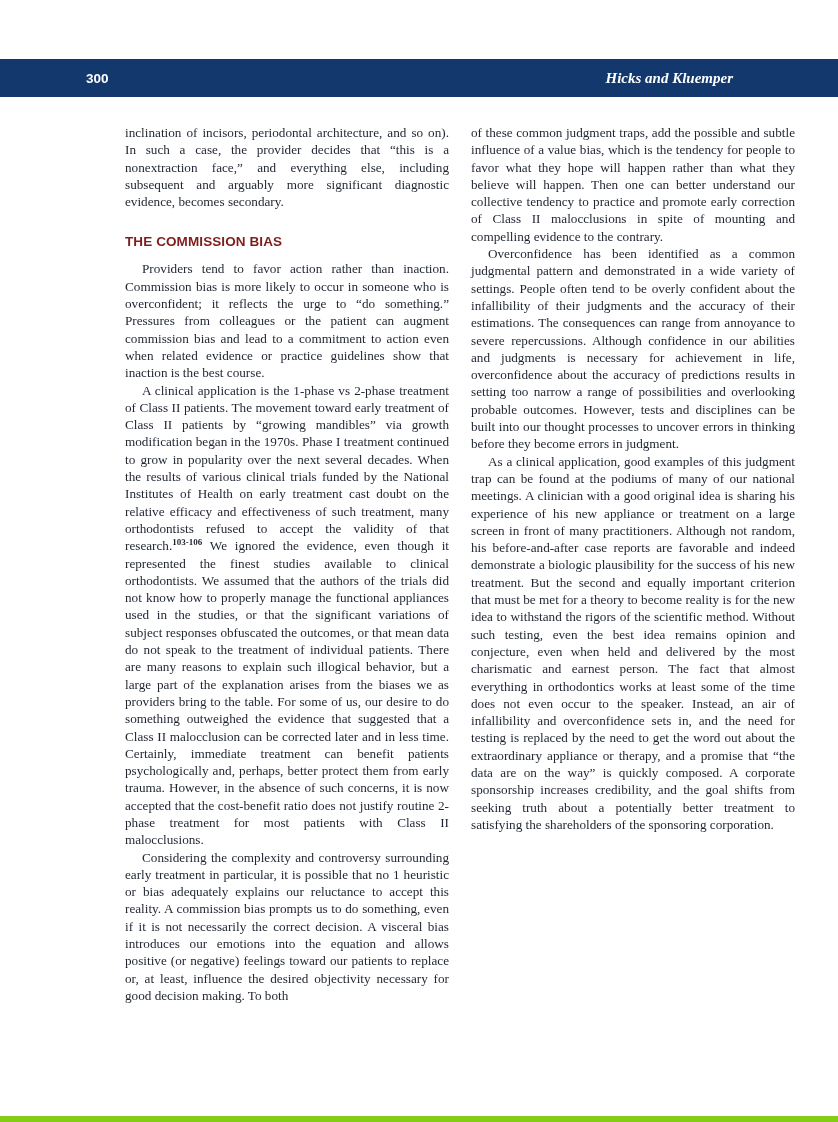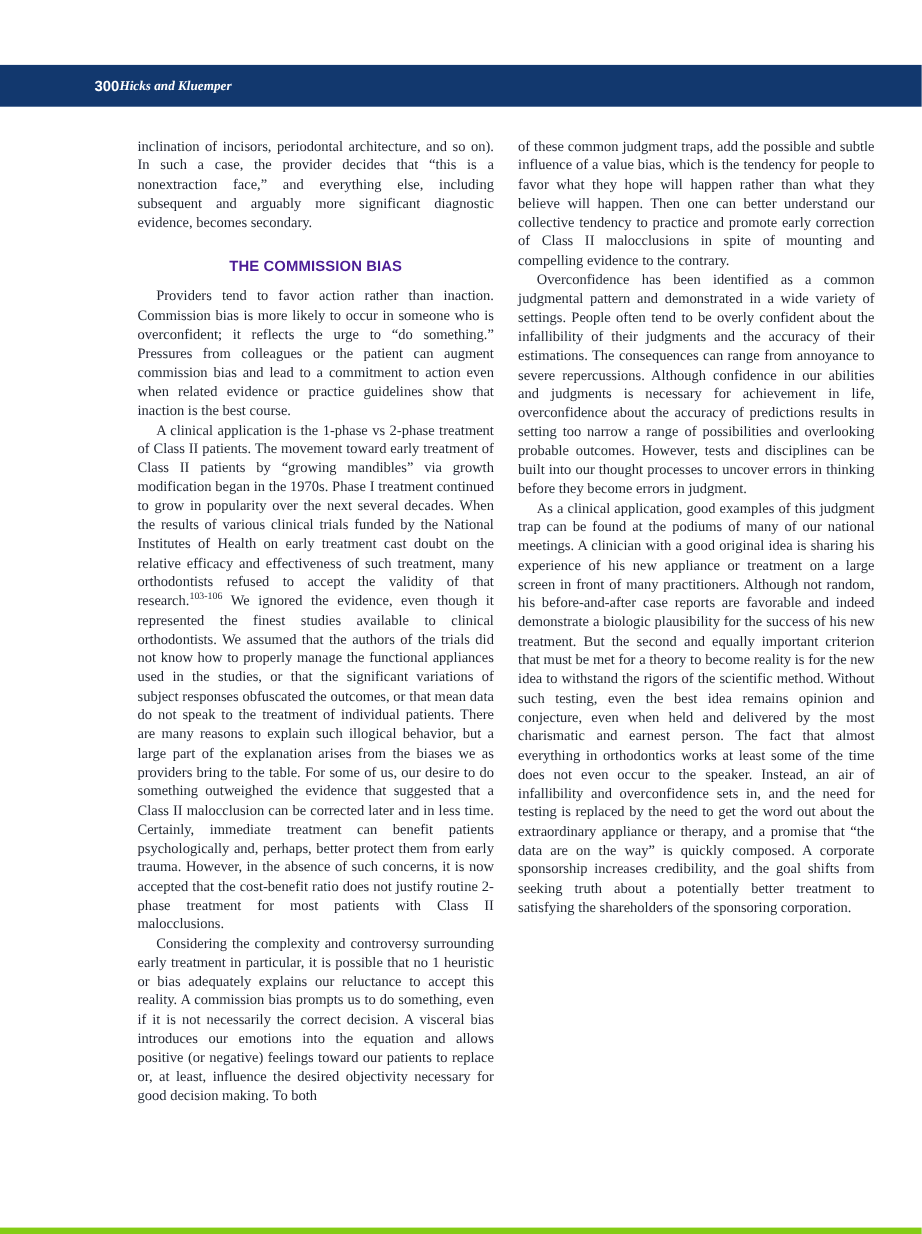--- a/index.html
+++ b/index.html
@@ -7,49 +7,49 @@
   .page {
     position:relative;
     width:838px; height:1122px;
     background:#ffffff;
     font-family:"Liberation Serif", serif;
     overflow:hidden;
   }
   .header-bar {
     position:absolute; top:59px; left:0; width:838px; height:38px;
     background:#12386e;
-    display:flex; align-items:center; justify-content:flex-start;
-    padding:0 83px 0 86px;
+    display:flex; align-items:center; justify-content:space-between;
+    padding:0 105px 0 86px;
   }
   .page-number {
     font-family:"Liberation Sans", sans-serif;
     font-weight:bold; font-size:13.5px; color:#ffffff;
   }
   .running-head {
     font-family:"Liberation Serif", serif;
-    font-style:italic; font-weight:bold; font-size:12px; color:#ffffff;
+    font-style:italic; font-weight:bold; font-size:15px; color:#ffffff;
   }
   .columns {
     position:absolute; top:124px; left:85px; width:670px;
     display:flex; gap:22px;margin-left:40px;
   }
   .col { flex:1; min-width:0; }
   .col p {
     font-size:13.2px; line-height:17.3px; color:#1e2430;
     text-align:justify; text-indent:17px;
   }
   .col p.no-indent { text-indent:0; }
   .col h2 {
     font-family:"Liberation Sans", sans-serif;
-    font-size:13.5px; font-weight:700; color:#4c1d95;
+    font-size:13.5px; font-weight:700; color:#7f1d1d;
     line-height:17px; letter-spacing:0.1px;
-    margin:23px 0 10px 0; text-align:center;
+    margin:23px 0 10px 0; text-align:left;
   }
   sup.ref {
-    font-size:9px; line-height:0; vertical-align:super;
+    font-size:9px; line-height:0; vertical-align:super;font-weight:bold;
   }
   .lead-italic { font-style:italic; }
   .footer-bar {
     position:absolute; top:1116px; left:0; width:838px; height:40px;
     background:#84cc16;
     display:flex; align-items:center; justify-content:space-between;
     padding:0 83px 0 86px;
     font-family:"Liberation Serif", serif;
     font-style:italic; font-weight:bold; font-size:14.5px; color:#1c3f77;
   }

